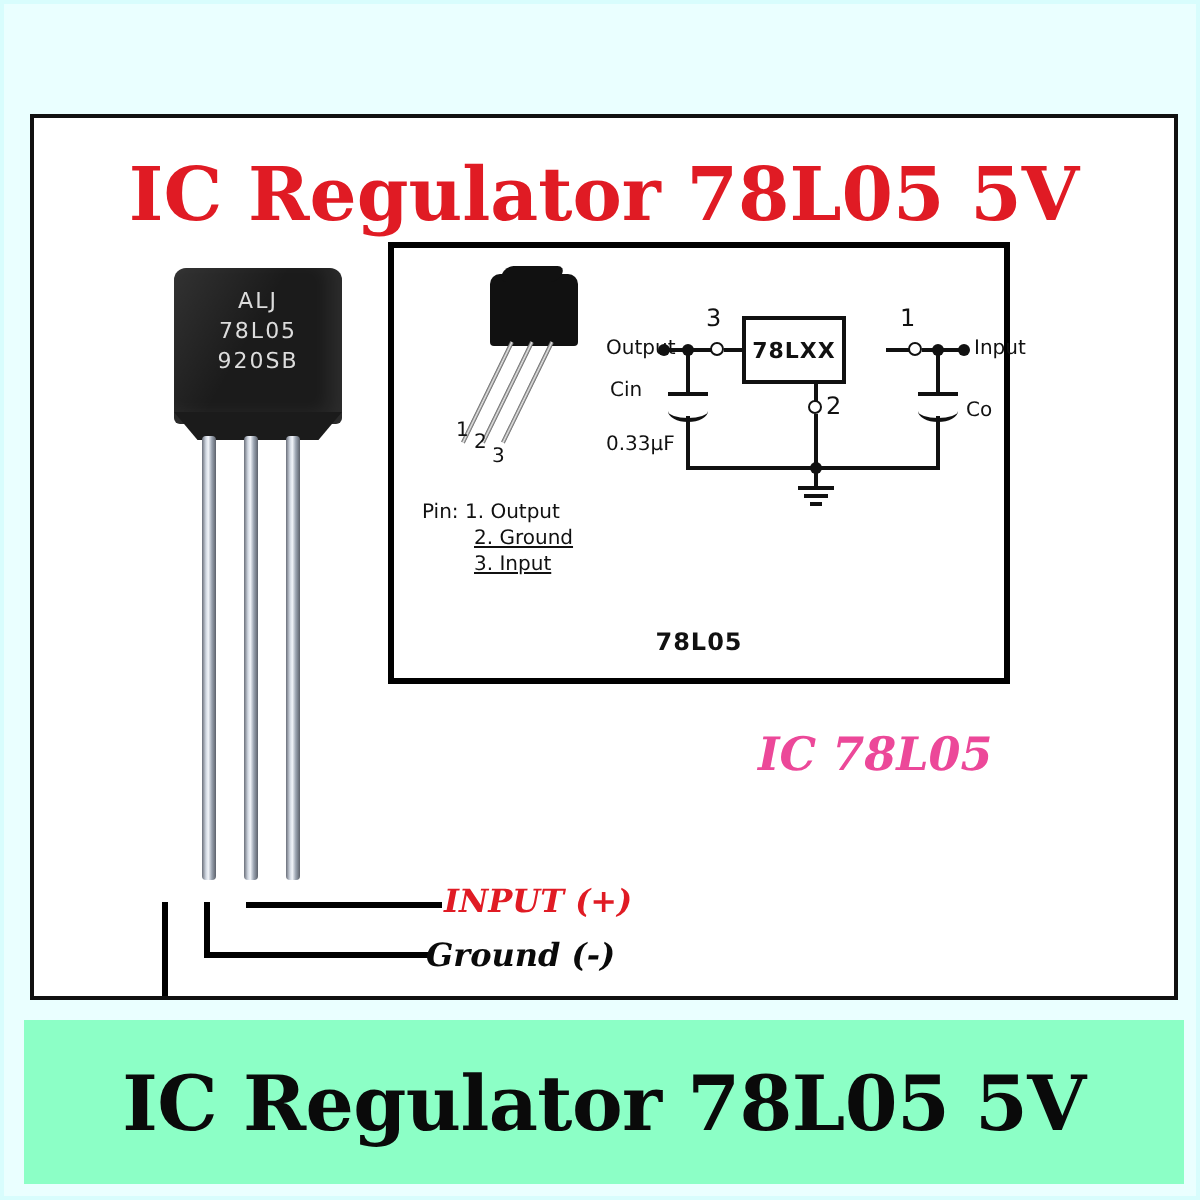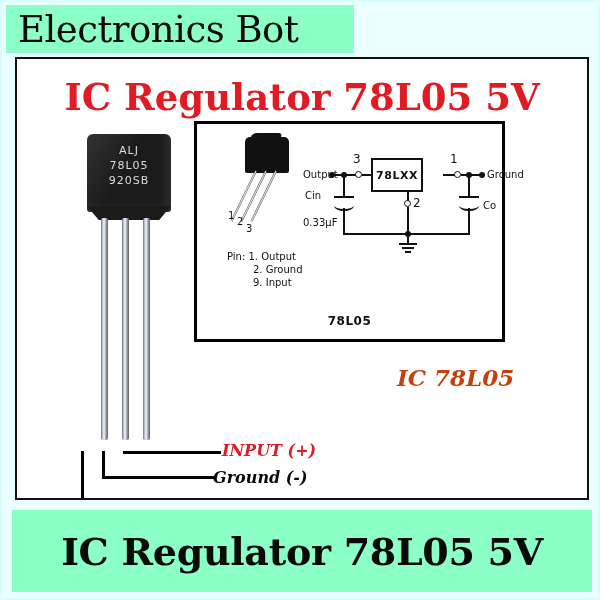--- a/index.html
+++ b/index.html
@@ -150,22 +150,22 @@
   }
   .dw-n1{left:31px;top:86px;}
   .dw-n2{left:40px;top:92px;}
   .dw-n3{left:49px;top:99px;}
 
   .pin-list{
     position:absolute;left:14px;top:126px;
     font-family:"DejaVu Sans", sans-serif;
     font-size:10px;color:#111;line-height:13px;
   }
-  .pin-list .row{display:block;margin-left:16px;}
-  .pin-list .ind{padding-left:26px;}
+  .pin-list .row{display:block;}
+  .pin-list .ind{padding-left:26px;text-decoration:underline;}
 
   .sheet-name{
     position:absolute;left:0;top:190px;width:100%;
     text-align:center;
     font-family:"DejaVu Sans", sans-serif;
     font-weight:bold;font-size:12px;color:#111;
     letter-spacing:.5px;
   }
   .std-app{
     position:absolute;left:110px;top:150px;width:185px;
@@ -200,21 +200,21 @@
   }
   .gnd1{position:absolute;width:18px;height:2px;background:#111;}
   .gnd2{position:absolute;width:12px;height:2px;background:#111;}
   .gnd3{position:absolute;width:6px;height:2px;background:#111;}
 
   
   .part-cap{
     position:absolute;
     font-family:"DejaVu Serif", serif;
     font-style:italic;font-weight:bold;
-    font-size:23px;color:#c2410c;white-space:nowrap;margin-left:18px;
+    font-size:23px;color:#ec4899;white-space:nowrap;
   }
   .part-cap.a{left:362px;top:305px;}
   .part-cap.b{left:379px;top:338px;}
 
   
   .footer-bar{
     position:absolute;left:10px;top:508px;
     width:580px;height:82px;
     background:#8cffc6;
     display:flex;align-items:center;justify-content:center;
@@ -223,23 +223,20 @@
     font-family:"DejaVu Serif", serif;
     font-weight:bold;font-size:38px;color:#0a0a0a;
     white-space:nowrap;letter-spacing:-0.3px;
   }
 </style>
 </head>
 <body>
 
 <div class="page">
 
-  <div class="brand-bar">
-    <span class="brand-text">Electronics Bot</span>
-  </div>
 
   <div class="card">
 
     <div class="headline">IC Regulator 78L05 5V</div>
 
     <div class="photo">
       <div class="ic-body">
         <div class="ic-mark">
           <div>ALJ</div>
           <div>78L05</div>
@@ -275,40 +272,40 @@
         <div class="dw-lead dw-l2"></div>
         <div class="dw-lead dw-l3"></div>
         <div class="dw-num dw-n1">1</div>
         <div class="dw-num dw-n2">2</div>
         <div class="dw-num dw-n3">3</div>
 
         <div class="pin-list">
           <span class="row"><span>Pin:</span>
           <span>1. Output</span></span>
           <span class="row ind">2. Ground</span>
-          <span class="row ind">9. Input</span>
+          <span class="row ind">3. Input</span>
         </div>
 
         <div class="sch">
           <div class="reg-box">78LXX</div>
 
           <div class="stxt" style="left:0px;top:31px;">Output</div>
           <div class="node" style="left:26px;top:34px;"></div>
           <div class="node" style="left:38px;top:34px;"></div>
           <div class="w hw" style="left:30px;top:36px;width:24px;"></div>
           <div class="onode" style="left:52px;top:33px;"></div>
           <div class="w hw" style="left:59px;top:36px;width:11px;"></div>
           <div class="snum" style="left:50px;top:14px;">3</div>
 
           <div class="w hw" style="left:140px;top:36px;width:12px;"></div>
           <div class="onode" style="left:151px;top:33px;"></div>
           <div class="w hw" style="left:158px;top:36px;width:22px;"></div>
           <div class="node" style="left:163px;top:34px;"></div>
           <div class="node" style="left:176px;top:34px;"></div>
-          <div class="stxt" style="left:184px;top:31px;">Ground</div>
+          <div class="stxt" style="left:184px;top:31px;">Input</div>
           <div class="snum" style="left:147px;top:14px;">1</div>
 
           <div class="w vw" style="left:104px;top:54px;height:9px;"></div>
           <div class="onode" style="left:101px;top:62px;"></div>
           <div class="snum" style="left:110px;top:58px;">2</div>
           <div class="w vw" style="left:104px;top:69px;height:28px;"></div>
 
           <div class="w vw" style="left:40px;top:38px;height:21px;"></div>
           <div class="cap-plate" style="left:31px;top:58px;"></div>
           <div class="cap-curve" style="left:31px;top:62px;"></div>

